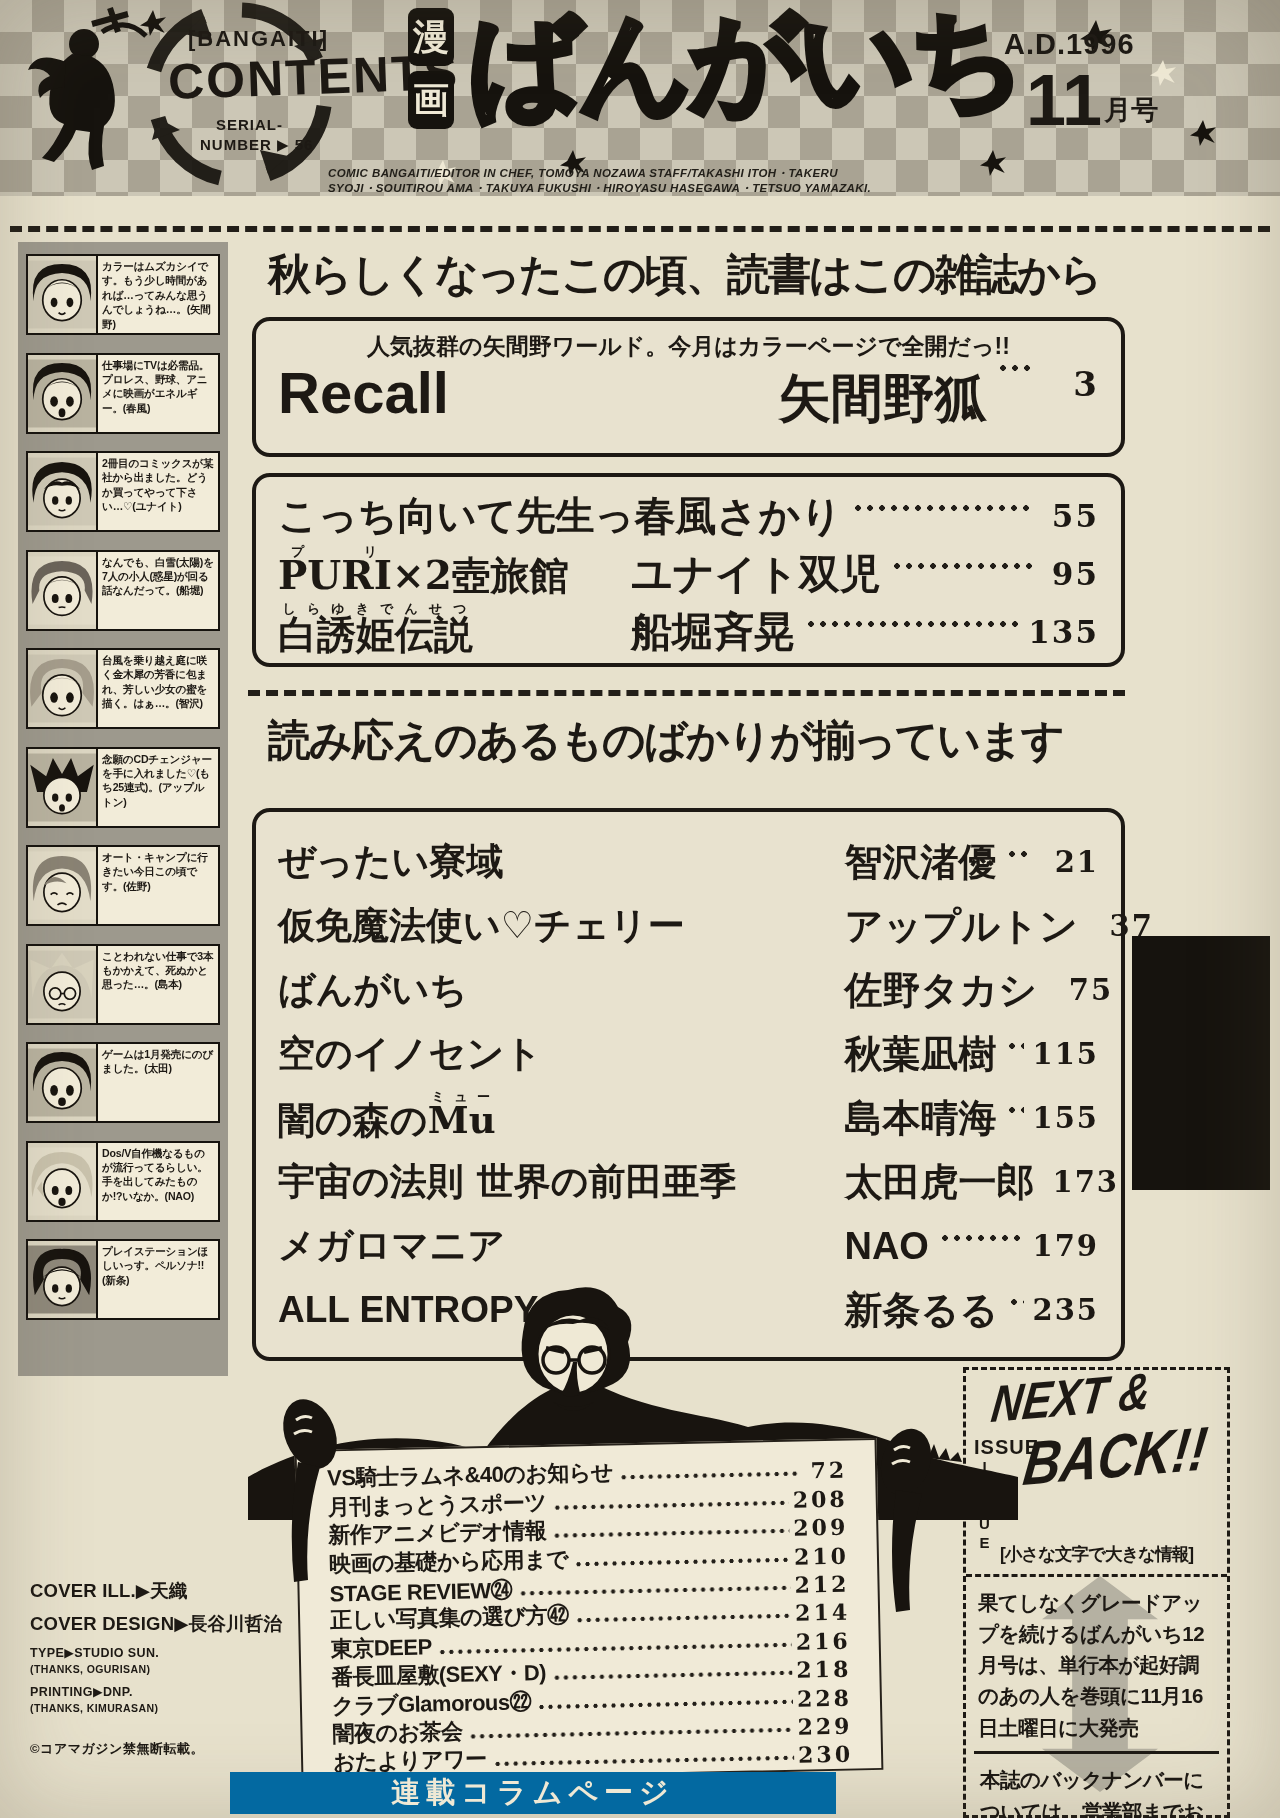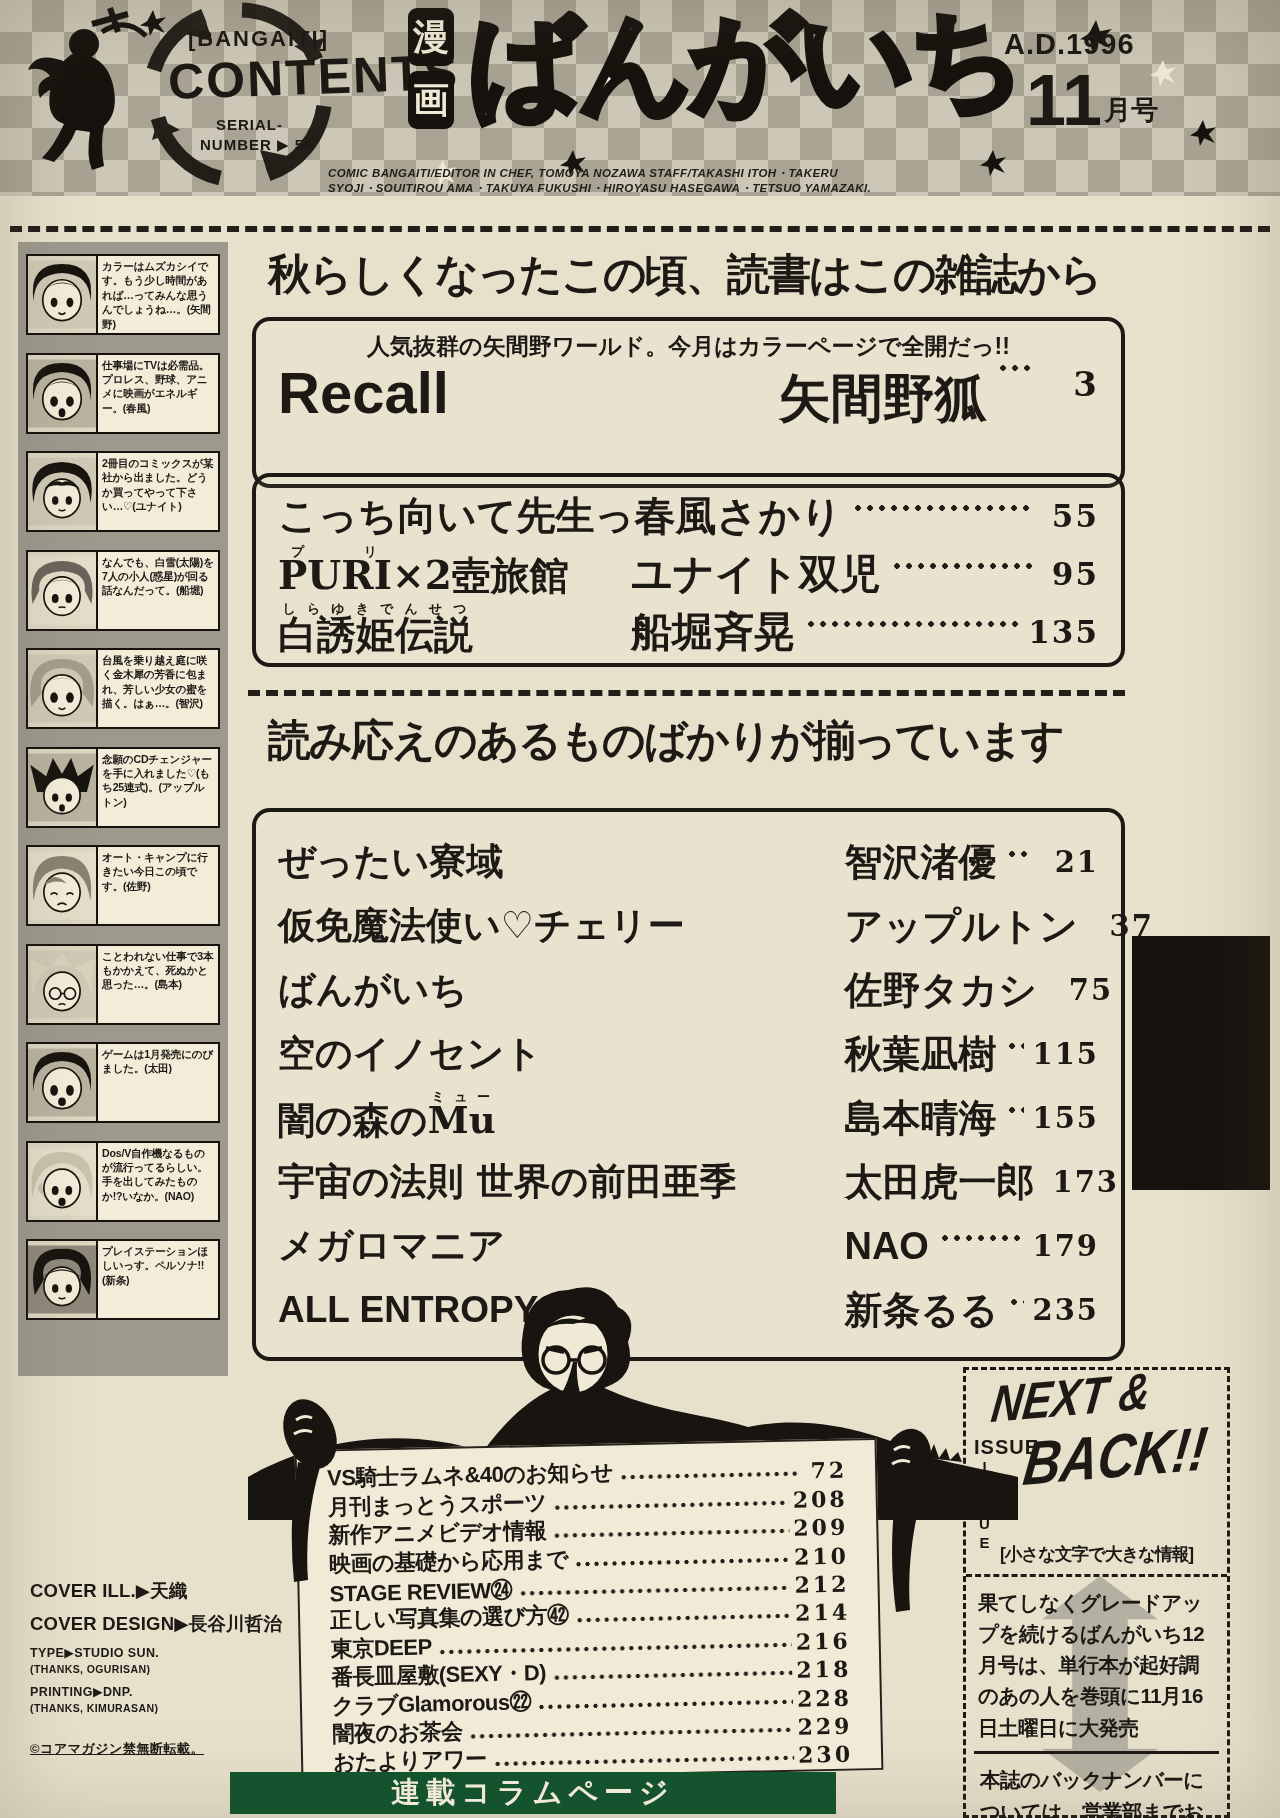--- a/index.html
+++ b/index.html
@@ -64,21 +64,21 @@
   .ttl{flex:0 0 var(--tw);font-weight:900;white-space:nowrap;overflow:visible;
     font-family:"DejaVu Serif","Liberation Serif",serif;}
   .ttl.latin{font-family:"Liberation Sans","DejaVu Sans",sans-serif;}
   .aut{white-space:nowrap;font-weight:900;font-family:"DejaVu Serif","Liberation Serif",serif;}
   .dots{flex:1;height:8px;margin:0 8px 16px 10px;background-image:radial-gradient(circle,#221e18 2.6px,transparent 3px);
     background-size:12px 8px;background-repeat:repeat-x;background-position:left center;}
   .pg{min-width:58px;text-align:right;font-family:"DejaVu Serif","Liberation Serif",serif;
     font-weight:700;letter-spacing:2px;}
   ruby rt{font-size:13px;font-weight:700;letter-spacing:2px;}
 
-  .box1{--tw:61%;top:317px;height:171px;}
+  .box1{--tw:61%;top:317px;height:140px;}
   .box1 .trow{margin-top:2px;}
   .box1 .ttl{font-size:58px;line-height:1.0;}
   .box1 .aut{font-size:52px;}
   .box1 .pg{font-size:34px;}
   .box2{--tw:43%;top:473px;height:194px;padding-top:10px;}
   .box2 .trow{height:58px;align-items:center;}
   .box2 .ttl{font-size:39px;}
   .box2 .aut{font-size:41px;}
   .box2 .pg{font-size:31px;}
   .box3{--tw:69%;top:772px;height:553px;padding-top:18px;margin-top:36px;}
@@ -93,21 +93,21 @@
   .illus{position:absolute;left:228px;top:1262px;width:810px;height:556px;}
   .illus svg{position:absolute;left:0;top:0;}
   .banner{position:absolute;left:70px;top:182px;width:582px;height:332px;background:#f0ead7;
     border:2.5px solid #26211a;transform:rotate(-1.2deg);box-sizing:border-box;
     padding:14px 28px 0 30px;z-index:2;}
   .crow{display:flex;align-items:flex-end;height:28.4px;font-size:22px;font-weight:700;}
   .crow .ct{white-space:nowrap;letter-spacing:-.5px;}
   .crow .dots{height:6px;margin:0 4px 7px 6px;background-image:radial-gradient(circle,#221e18 1.9px,transparent 2.3px);
     background-size:9px 6px;}
   .crow .pg{font-size:22px;min-width:44px;letter-spacing:3px;}
-  .col-footer{position:absolute;left:2px;top:510px;width:606px;height:42px;background:#14532d;
+  .col-footer{position:absolute;left:2px;top:510px;width:606px;height:42px;background:#0369a1;
     color:#efe9d5;display:flex;align-items:center;justify-content:center;
     font-size:29px;font-weight:900;letter-spacing:6px;z-index:3;}
 
   
   .nb{position:absolute;left:963px;top:1367px;width:267px;height:451px;border:3px dashed #1d1914;
     box-sizing:border-box;}
   .nb-logo{position:relative;height:172px;}
   .nb-next{position:absolute;left:26px;top:4px;font-size:52px;font-weight:900;font-style:italic;
     transform:skewX(-10deg) scaleX(.82) rotate(-4deg);transform-origin:left;white-space:nowrap;}
   .nb-issue-h{position:absolute;left:8px;top:66px;font-size:20px;font-weight:900;letter-spacing:1px;}
@@ -124,21 +124,21 @@
     line-height:1.52;letter-spacing:-.5px;}
   .nb-hr{position:relative;z-index:1;border-top:3px solid #1d1914;margin:8px 8px 0;}
   .nb-body2{position:relative;z-index:1;padding:10px 10px 0 14px;font-size:20.5px;font-weight:600;
     line-height:1.58;letter-spacing:-.5px;}
 
   
   .credits{position:absolute;left:30px;top:1578px;width:210px;}
   .cr-big{font-size:18.5px;font-weight:900;letter-spacing:.2px;margin-bottom:8px;white-space:nowrap;}
   .cr-sm{font-size:12.5px;font-weight:800;margin-top:9px;letter-spacing:.4px;}
   .cr-xs{font-size:10.5px;font-weight:600;margin-top:3px;letter-spacing:.4px;}
-  .cr-copy{position:absolute;left:30px;top:1740px;font-size:13px;font-weight:800;letter-spacing:.5px;text-decoration:underline;}
+  .cr-copy{position:absolute;left:30px;top:1740px;font-size:13px;font-weight:800;letter-spacing:.5px;}
 </style>
 </head>
 <body>
 
 <div class="header">
   <span class="star" style="left:560px;top:150px;"></span>
   <span class="star" style="left:1080px;top:20px;width:32px;height:32px;"></span>
   <span class="star" style="left:1190px;top:120px;"></span>
   <span class="star" style="left:980px;top:150px;"></span>
   <span class="star lt" style="left:1150px;top:60px;"></span>

